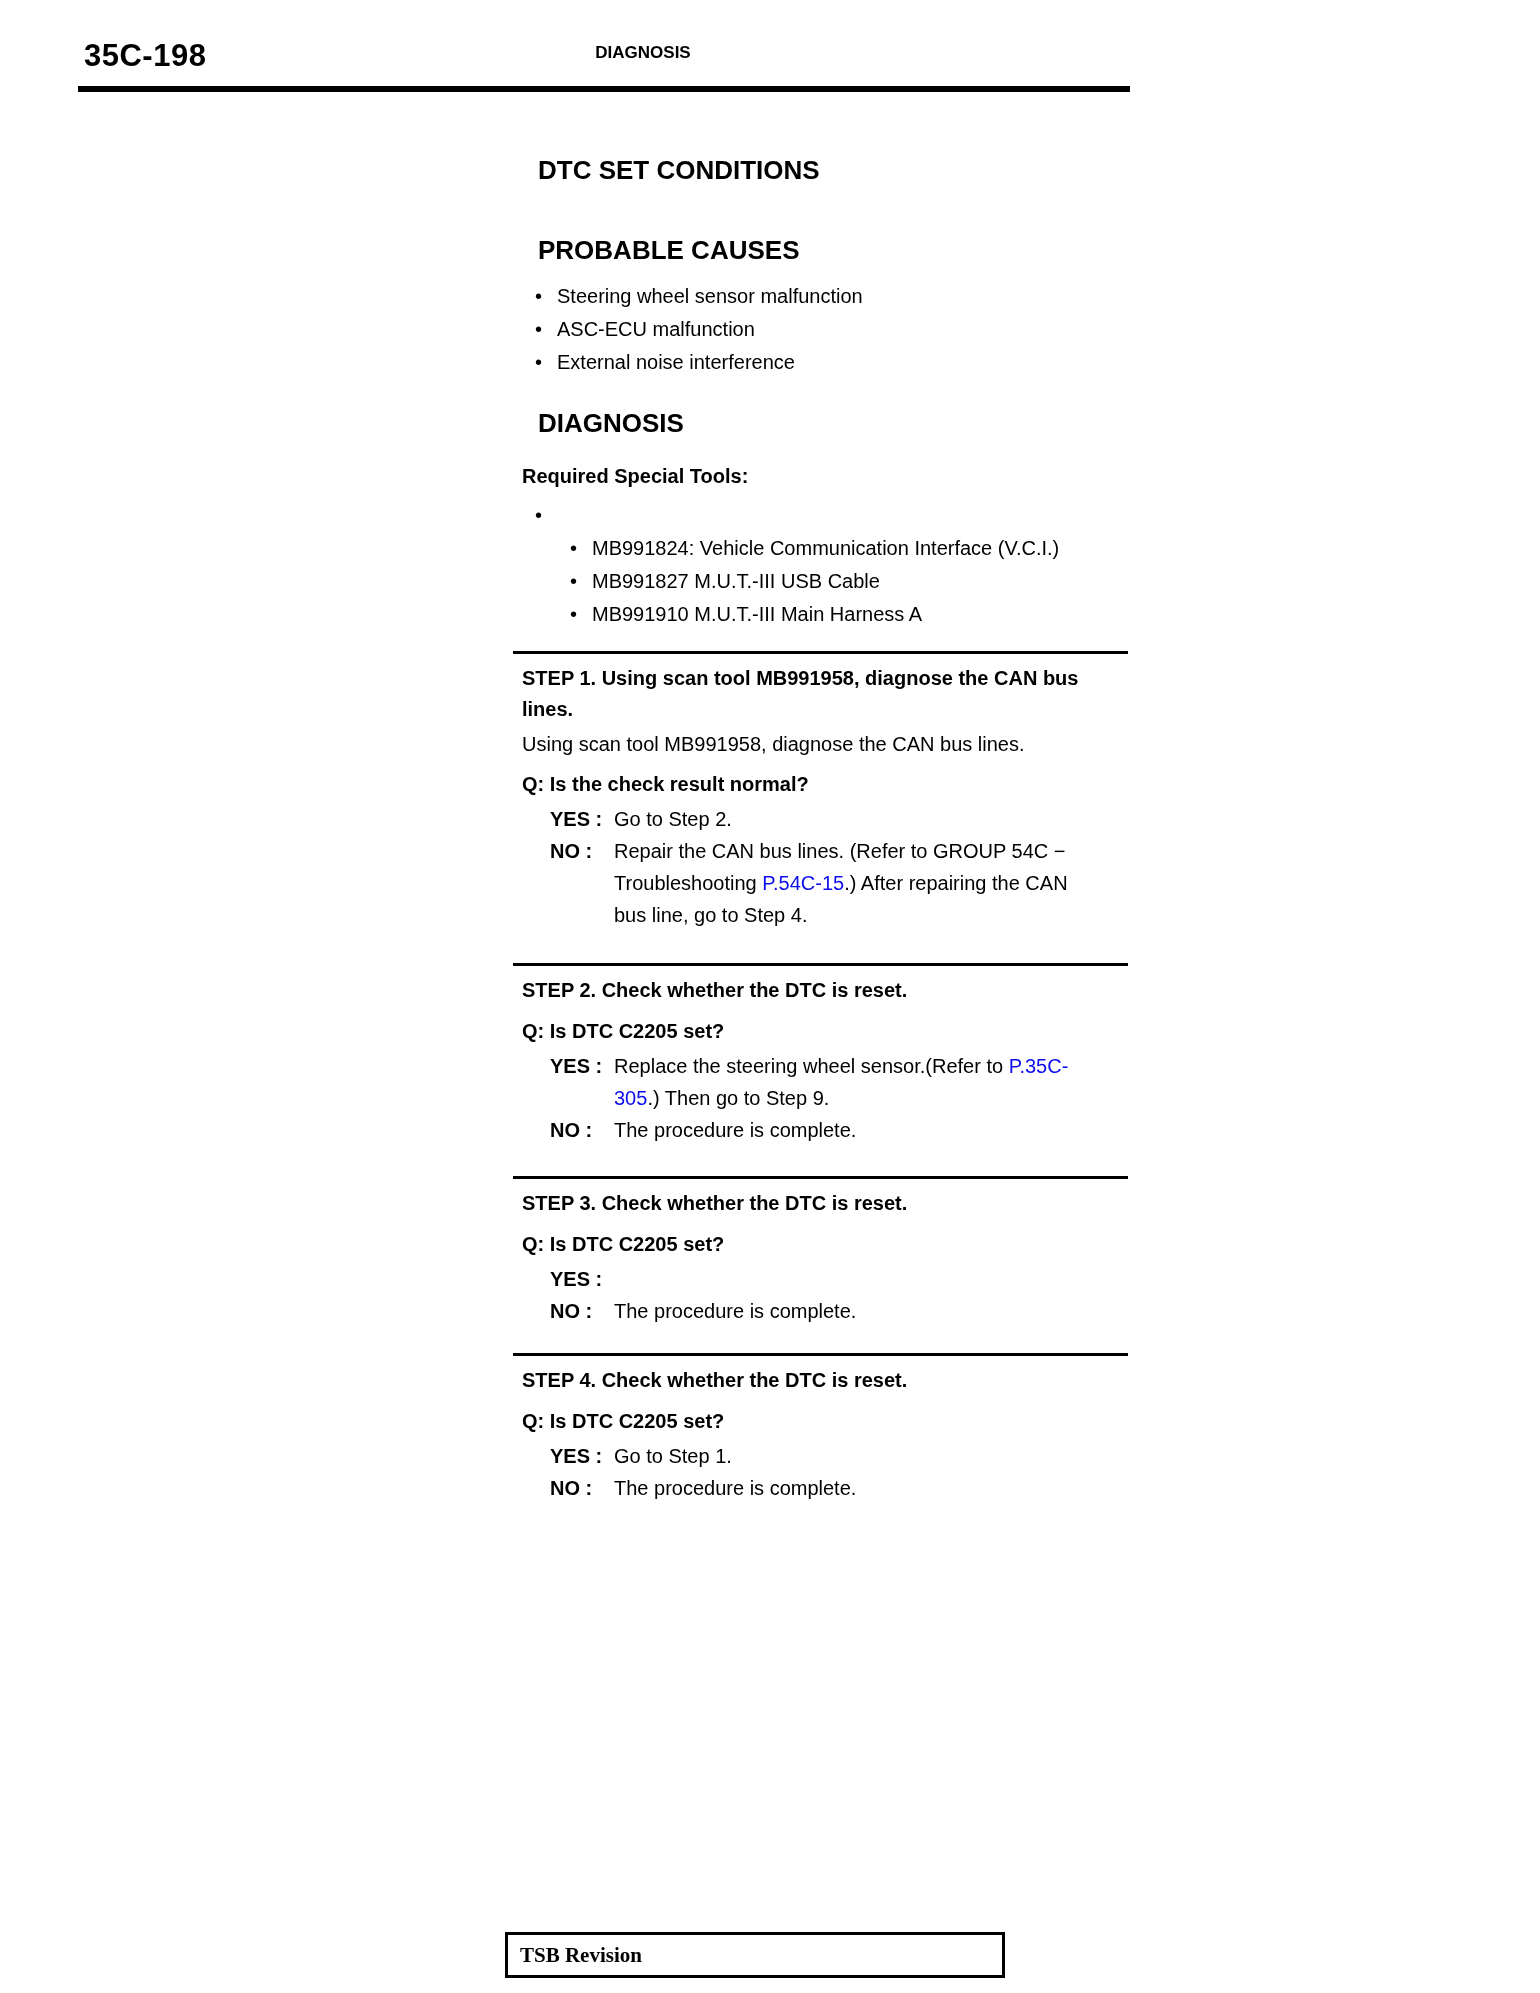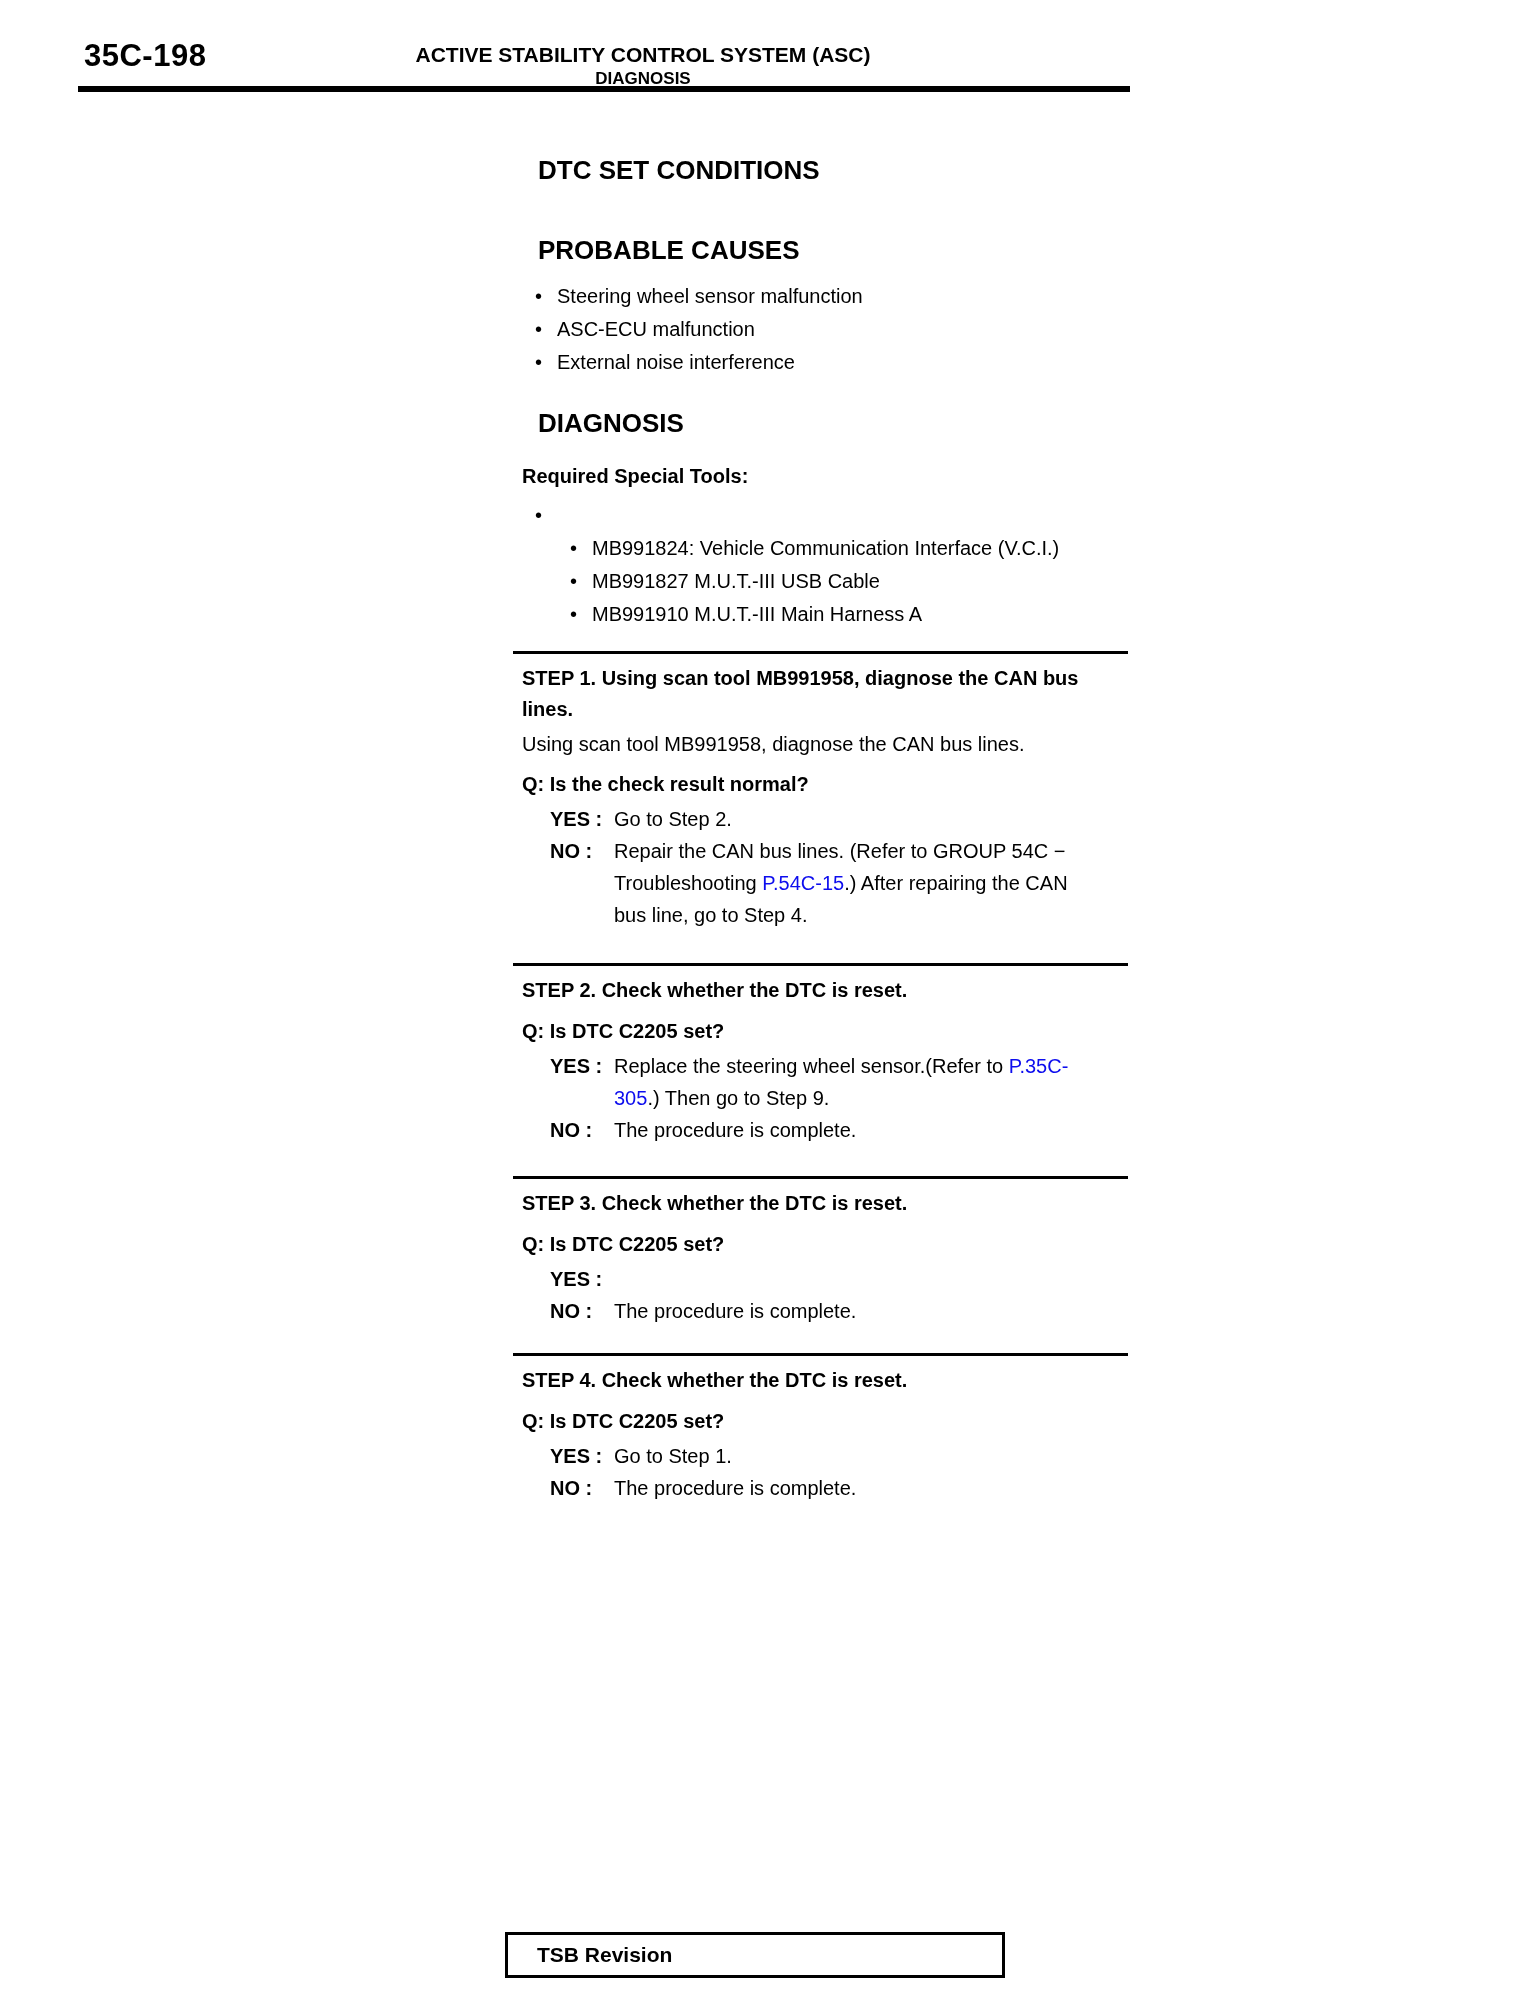--- a/index.html
+++ b/index.html
@@ -52,33 +52,32 @@
   .answer { display:flex; margin-left:28px; line-height:32px; }
   .alabel { flex:0 0 64px; font-weight:700; }
   .atext { flex:0 0 490px; max-width:490px; }
   .link { color:var(--link,#0000EE); }
   .tsb-box {
     position:absolute; left:505px; top:1932px;
     width:500px; height:46px; box-sizing:border-box;
     border:3px solid #000; background:#fff;
   }
   .tsb-box span {
-    display:block; padding-left:29px; line-height:40px;
-    font-size:21px; font-weight:700;
+    display:block; padding-left:12px; line-height:40px;
+    font-size:21px; font-weight:700;font-family:Liberation Serif, serif;
   }
 </style>
 </head>
 <body>
 
 <div class="page">
 
   <div class="page-num">35C-198</div>
 
   <div class="header-center">
-    <div class="h-title">ACTIVE STABILITY CONTROL SYSTEM (ASC)</div>
     <div class="h-sub">DIAGNOSIS</div>
   </div>
 
   <div class="header-rule"></div>
 
   <div class="content">
 
     <h2>DTC SET CONDITIONS</h2>
 
     <h2 class="h-causes">PROBABLE CAUSES</h2>

